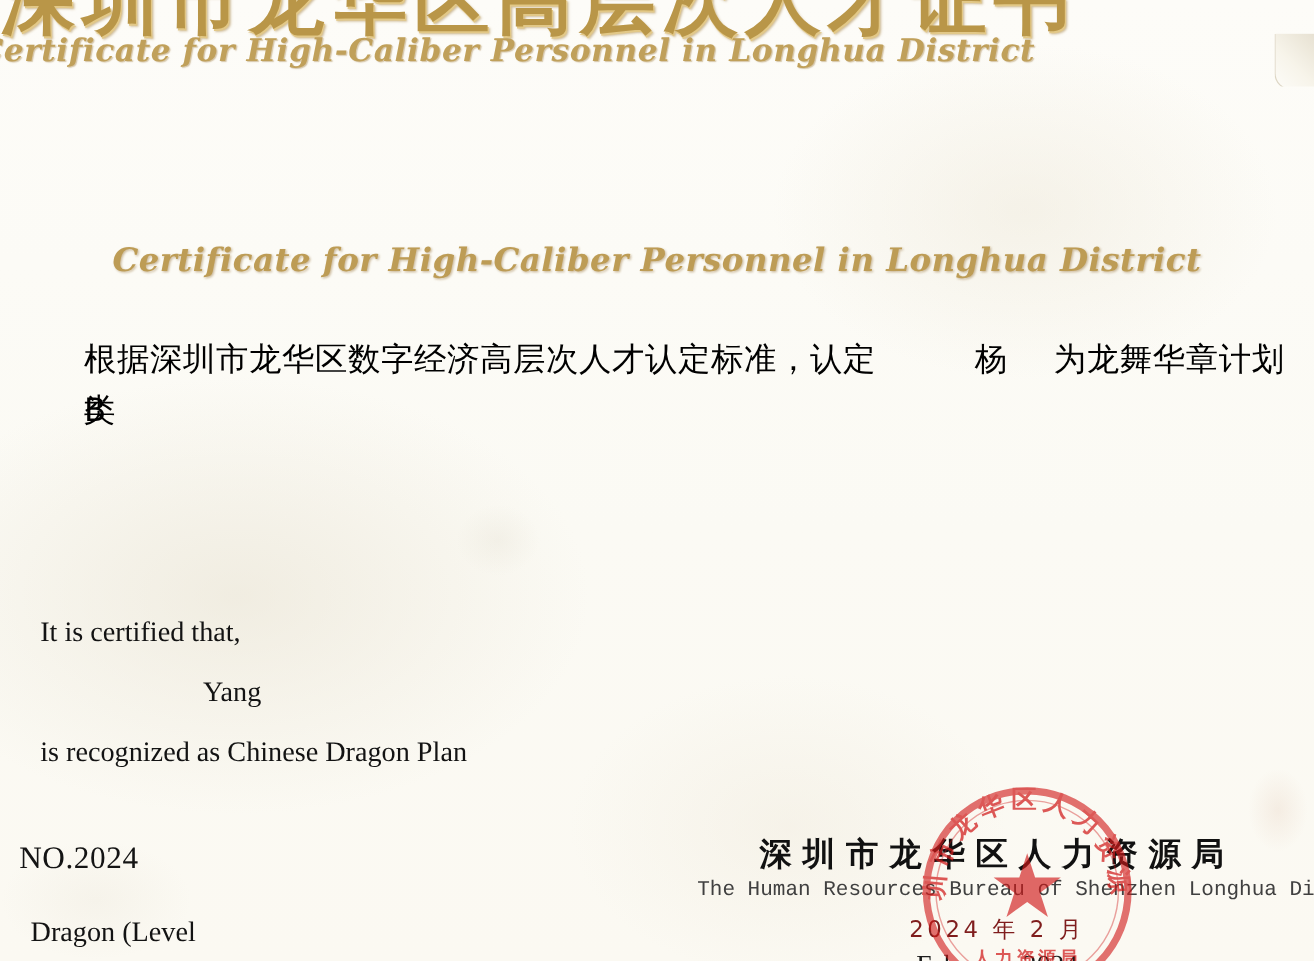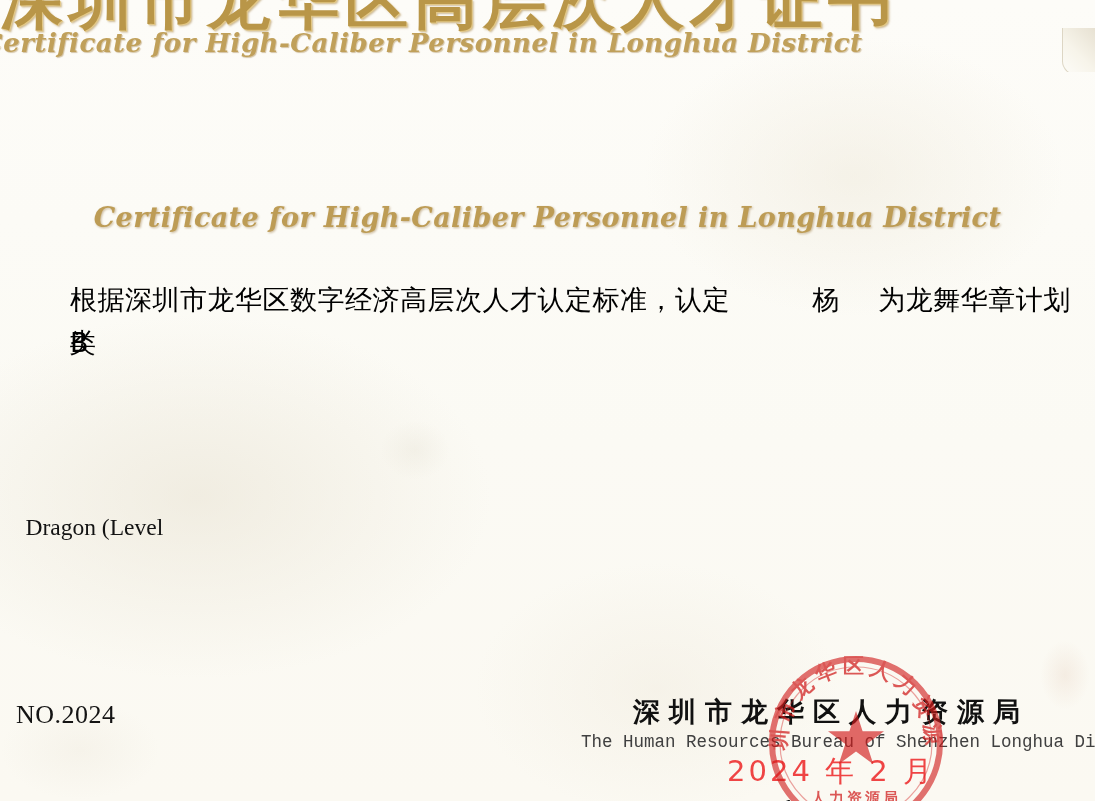--- a/index.html
+++ b/index.html
@@ -177,24 +177,25 @@
     white-space: nowrap;
   }
   .issuer-en {
     margin-top: 2px;
     font-family: Liberation Mono, monospace;
     font-size: 17.5px;
     color: #404040;
     white-space: nowrap;
   }
   .issuer-date-cn {
-    font-family: "DejaVu Sans", sans-serif;
-    font-size: 29px;
+    margin-top: 10px;
+    font-family: "DejaVu Sans", sans-serif;
+    font-size: 19px;
     letter-spacing: 3px;
-    color: #ef4444;
+    color: #7f1d1d;
     white-space: nowrap;
   }
   .issuer-date-en {
     margin-top: 4px;
     font-family: "Liberation Serif", serif;
     font-size: 23px;
     color: #111;
     white-space: nowrap;
     opacity: 0.95;
   }
@@ -233,20 +234,25 @@
   <p class="indent">
     <span>根据深圳市龙华区数字经济高层次人才认定标准，认定</span>
     <span class="fillin" style="width:130px">杨</span>
     <span>为龙舞华章计划</span>
     <span class="fillin" style="width:34px">B</span>
     <span>类</span>
   </p>
 </div>
 
 <div class="body-en">
+  <p class="en-indent">
+    <span>It is certified that,</span>
+    <span class="fillin" style="width:320px">Yang</span>
+    <span>is recognized as Chinese Dragon Plan</span>
+  </p>
   <p>
     <span>Dragon (Level</span>
     
     
   </p>
 
 </div>
 
 <div class="serial">NO.2024</div>
 

